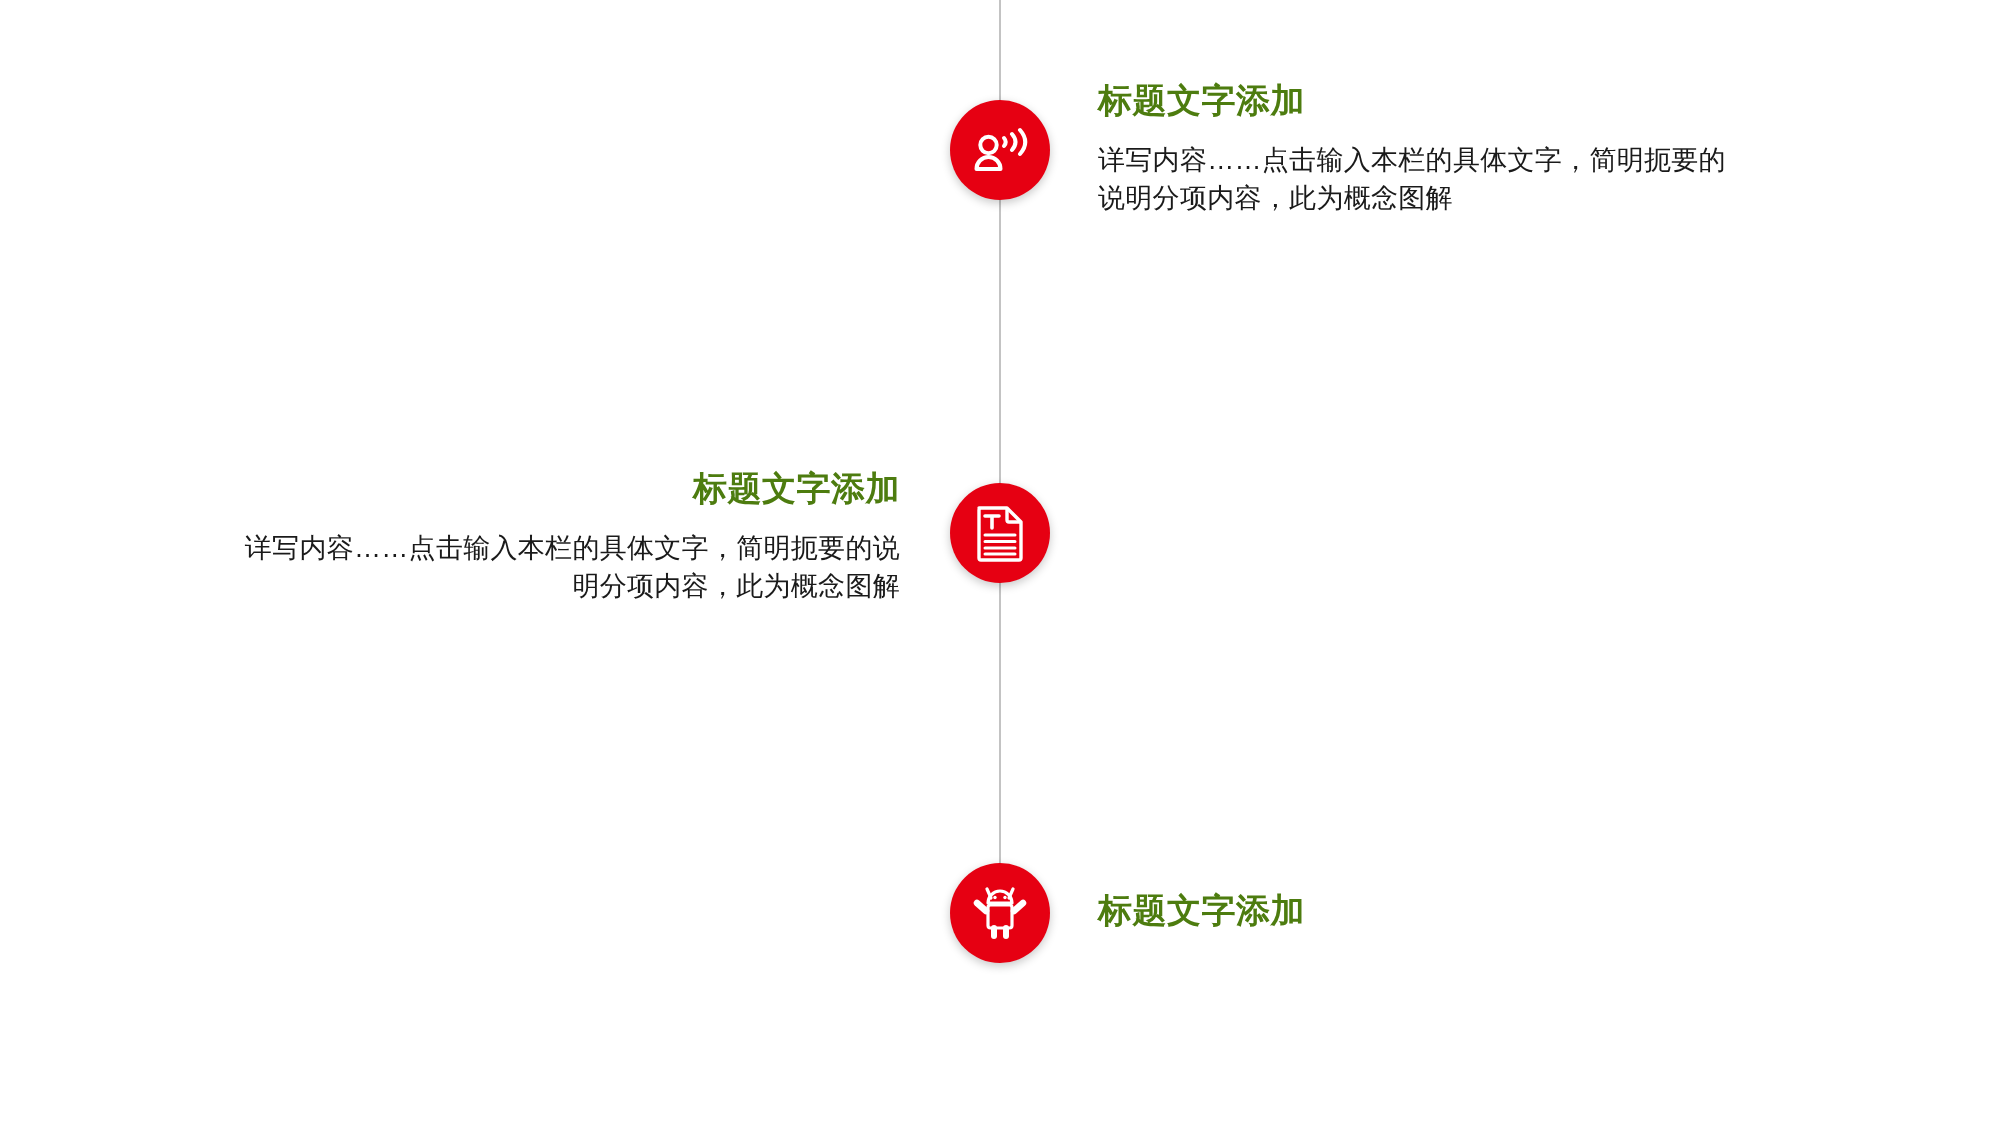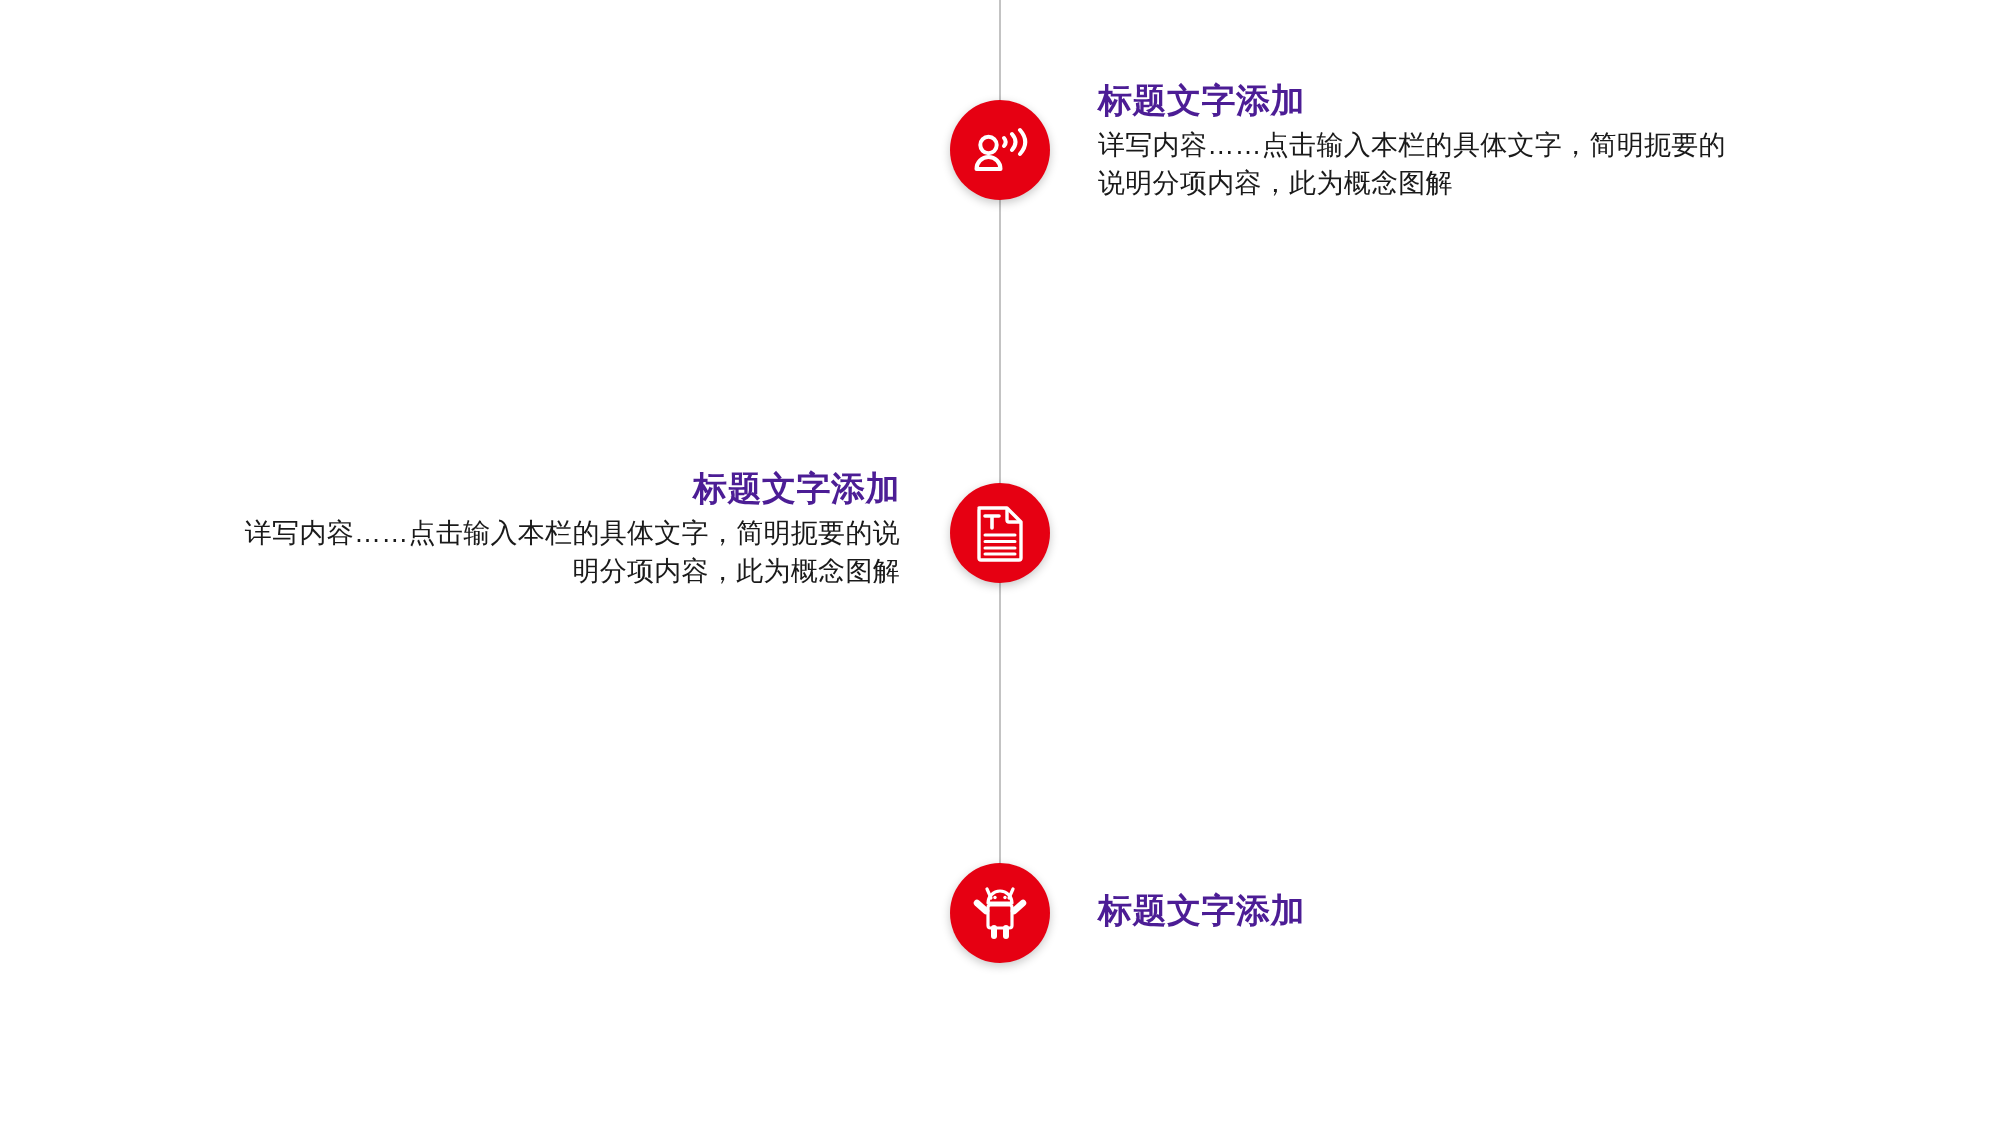--- a/index.html
+++ b/index.html
@@ -48,34 +48,34 @@
   .node-2 { left: 950px; top: 483px; }
   .node-3 { left: 950px; top: 863px; }
 
   
   .block {
     position: absolute;
     z-index: 2;
   }
 
   .block-title {
-    color: #4c1d95;
+    color: #4d7c0f;
     font-size: 34px;
     font-weight: 700;
     line-height: 1.18;
     white-space: nowrap;
     letter-spacing: 0.5px;
   }
 
   .block-body {
     color: #1a1a1a;
     font-size: 27px;
     font-weight: 500;
     line-height: 1.42;
-    margin-top: 6px;
+    margin-top: 21px;
     letter-spacing: 0.3px;
   }
 
   
   .block-1 {
     left: 1098px;
     top: 80px;
     width: 640px;
     text-align: left;
   }

